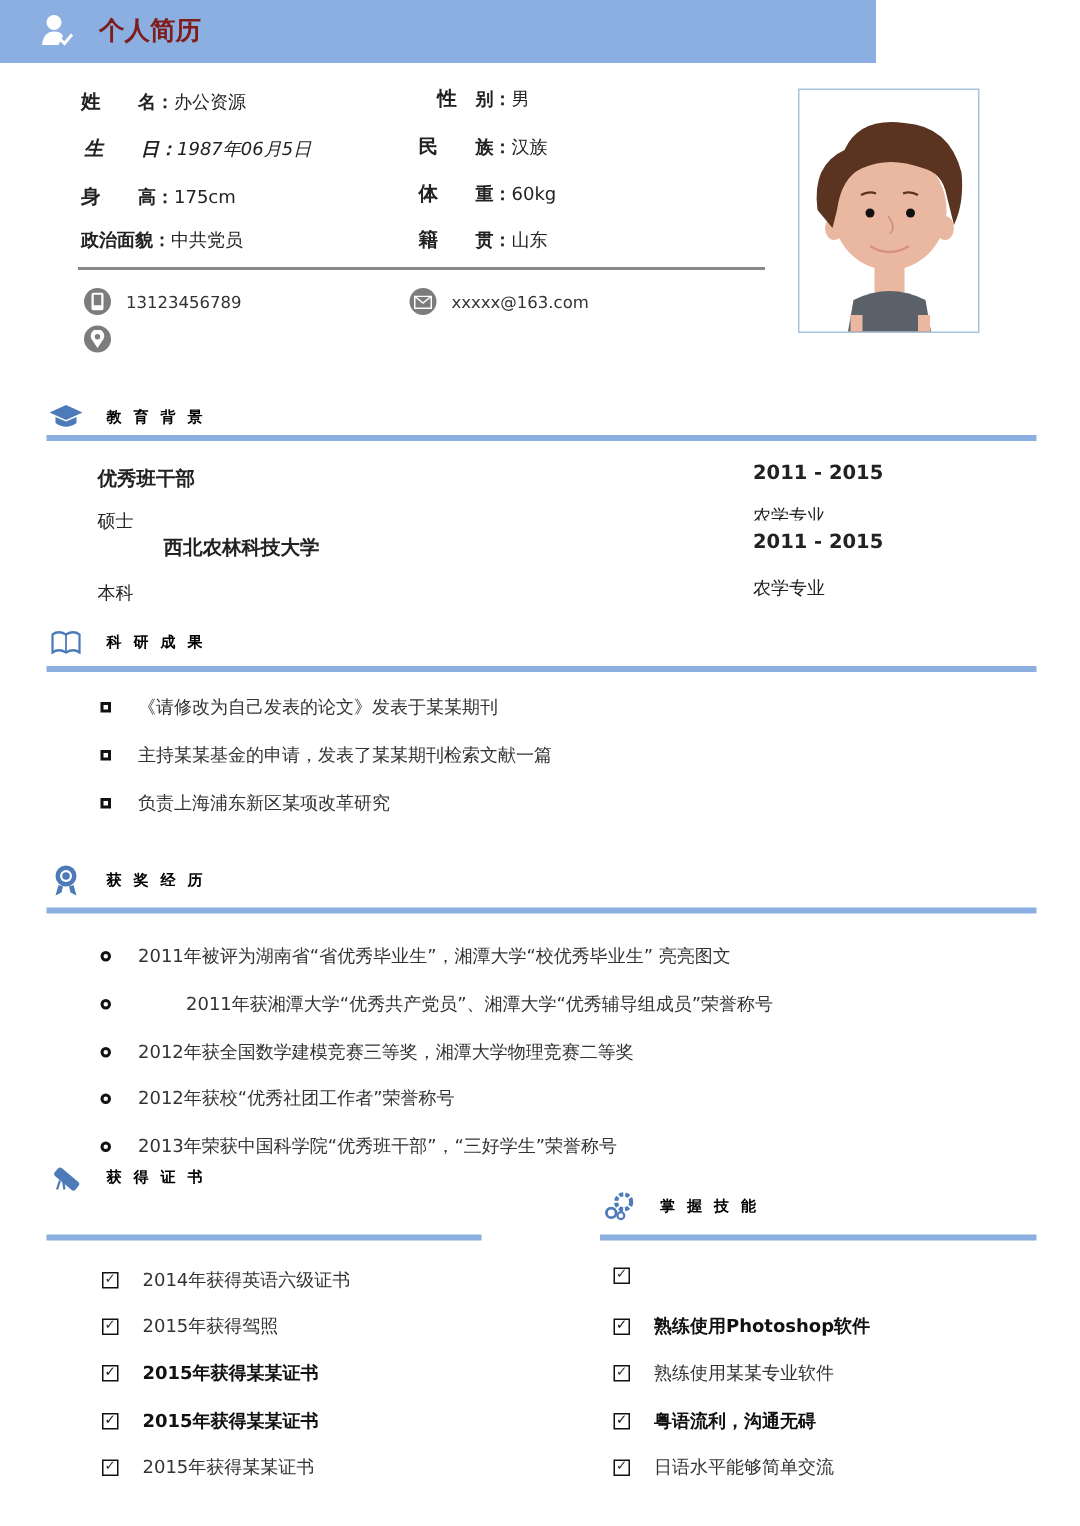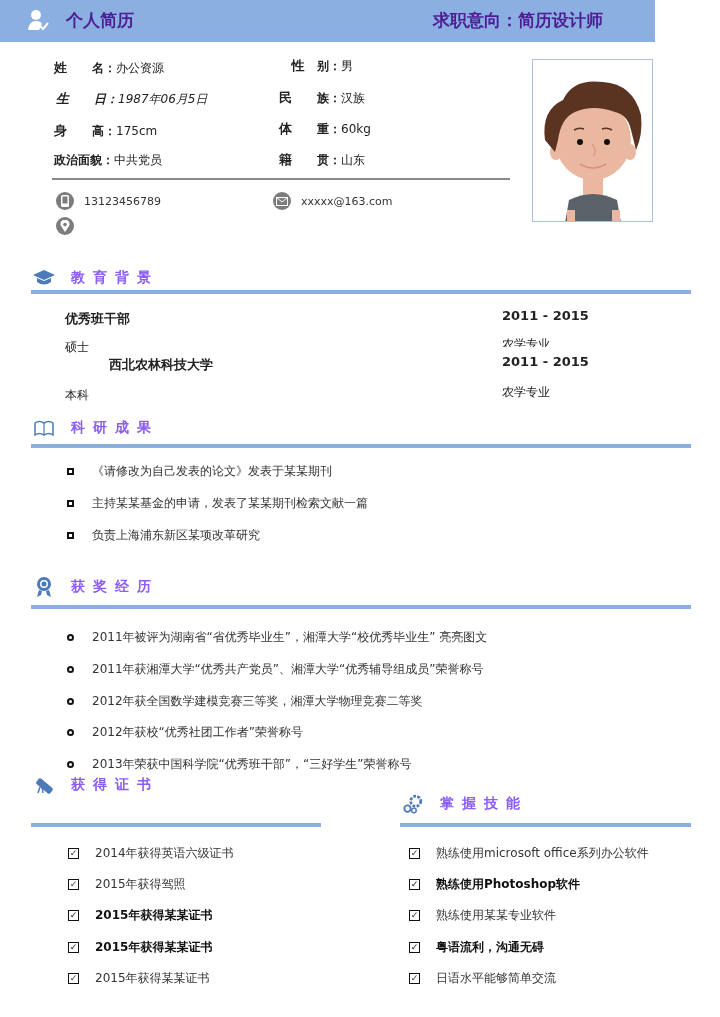--- a/index.html
+++ b/index.html
@@ -1,34 +1,34 @@
 <!DOCTYPE html>
 <html><head>
 <meta charset="utf-8">
 <style>
   * { box-sizing: border-box; margin: 0; padding: 0; }
   body { width: 720px; height: 1017px; background: #fff; font-family: "DejaVu Sans", "Liberation Sans", sans-serif; color: #222; position: relative; overflow: hidden; }
-  .header { position: absolute; left: 0; top: 0; width: 655px; height: 42px; background: #8aafe0; color: #4c1d95; text-align: right; }
+  .header { position: absolute; left: 0; top: 0; width: 584px; height: 42px; background: #8aafe0; color: #7f1d1d; text-align: right; }
   .header .title { position: absolute; left: 66px; top: 9px; font-size: 17px; font-weight: bold; }
   .header .intent { position: absolute; right: 52px; top: 9px; font-size: 17px; font-weight: bold; }
   .header .user-icon { position: absolute; left: 27px; top: 9px; width: 22px; height: 22px; }
   .info-row { position: absolute; font-size: 12px; white-space: nowrap; }
   .info-row .lbl { font-weight: bold; display: inline-block; }
   .lbl-spaced { width: 38px; display: inline-block; font-weight: bold; font-size: 13px;}
   .sep-line { position: absolute; left: 52px; top: 178px; width: 458px; height: 2px; background: #888; }
 
   .contact { position: absolute; font-size: 11px; color: #333; display: flex; align-items: center; white-space: nowrap; }
   .contact .ic { width: 18px; height: 18px; border-radius: 50%; background: #7c7c7c; margin-right: 10px; display: inline-flex; align-items: center; justify-content: center; }
   .contact.addr { font-size: 13px; }
 
   .photo { position: absolute; left: 532px; top: 59px; width: 121px; height: 163px; border: 1px solid #a9c3de; background: #fff; overflow: hidden; }
 
   .sec-head { position: absolute; display: flex; align-items: center; }
   .sec-head .sicon { width: 22px; height: 22px; margin-right: 16px; display: inline-flex; align-items: center; justify-content: center; }
-  .sec-head .stitle { font-size: 14px; font-weight: bold; color: #8b5cf6; letter-spacing: 8px; }
+  .sec-head .stitle { font-size: 10px; font-weight: bold; color: #000000; letter-spacing: 8px; }
   .sec-bar { position: absolute; height: 4px; background: #8aafe0; }
 
   .edu-item { position: absolute; font-size: 13px; white-space: nowrap; }
   .edu-item.bold { font-weight: bold; }
 
   .list-item { position: absolute; font-size: 12px; white-space: nowrap; display: flex; align-items: center; color: #333; }
   .sq-bullet { width: 7px; height: 7px; border: 2px solid #111; margin-right: 18px; display: inline-block; }
   .ring-bullet { width: 7px; height: 7px; border: 2px solid #111; border-radius: 50%; margin-right: 18px; display: inline-block; }
   .check-bullet { width: 11px; height: 11px; border: 1.5px solid #111; margin-right: 16px; display: inline-flex; align-items: center; justify-content: center; font-size: 9px; line-height: 1; font-weight: bold; }
   .list-item.bold { font-weight: bold; color: #111; }
@@ -38,21 +38,20 @@
 
 <div class="header">
   <span class="user-icon">
     <svg width="22" height="22" viewBox="0 0 22 22">
         <circle cx="9" cy="6" r="5" fill="#fff"></circle>
         <path d="M1 21 Q2 12 9 12 Q14 12 15 15 L12 21 Z" fill="#fff"></path>
         <path d="M13 17 L16 20 L21 14" stroke="#fff" stroke-width="2" fill="none"></path>
       </svg>
   </span>
   <span class="title">个人简历</span>
-  <span class="intent">求职意向：简历设计师</span>
 </div>
 
 <div class="info-row" style="left:54px;top:59px;">
   <span class="lbl-spaced">姓</span><span class="lbl">名：</span><span>办公资源</span>
 </div>
 <div class="info-row" style="left:279px;top:57px;text-align:center;">
   <span class="lbl-spaced">性</span><span class="lbl">别：</span><span>男</span>
 </div>
 <div class="info-row" style="left:56px;top:90px;font-style:italic;">
   <span class="lbl-spaced">生</span><span class="lbl">日：</span><span>1987年06月5日</span>
@@ -175,21 +174,21 @@
       </svg>
     </span>
   <span class="stitle">获奖经历</span>
 </div>
 <div class="sec-bar" style="left:31px;top:605px;width:660px;"></div>
 
 <div class="list-item" style="left:67px;top:629px;">
     <span class="ring-bullet"></span>
     <span>2011年被评为湖南省“省优秀毕业生”，湘潭大学“校优秀毕业生” 亮亮图文</span>
   </div>
-<div class="list-item" style="left:67px;top:661px;">
+<div class="list-item" style="left:67px;top:661px;gap:32px;">
     <span class="ring-bullet"></span>
     <span>2011年获湘潭大学“优秀共产党员”、湘潭大学“优秀辅导组成员”荣誉称号</span>
   </div>
 <div class="list-item" style="left:67px;top:693px;">
     <span class="ring-bullet"></span>
     <span>2012年获全国数学建模竞赛三等奖，湘潭大学物理竞赛二等奖</span>
   </div>
 <div class="list-item" style="left:67px;top:724px;align-items:center;">
     <span class="ring-bullet"></span>
     <span>2012年获校“优秀社团工作者”荣誉称号</span>
@@ -238,21 +237,20 @@
         <circle cx="6" cy="16" r="3.5" fill="none" stroke="#4d7ab8" stroke-width="2"></circle>
         <circle cx="13" cy="18" r="2.5" fill="none" stroke="#4d7ab8" stroke-width="1.6"></circle>
       </svg>
     </span>
   <span class="stitle">掌握技能</span>
 </div>
 <div class="sec-bar" style="left:400px;top:823px;width:291px;"></div>
 
 <div class="list-item" style="left:409px;top:845px;">
     <span class="check-bullet">✓</span>
-    <span>熟练使用microsoft office系列办公软件</span>
   </div>
 <div class="list-item bold" style="left:409px;top:876px;">
     <span class="check-bullet">✓</span>
     <span>熟练使用Photoshop软件</span>
   </div>
 <div class="list-item" style="left:409px;top:907px;">
     <span class="check-bullet">✓</span>
     <span>熟练使用某某专业软件</span>
   </div>
 <div class="list-item bold" style="left:409px;top:939px;">

